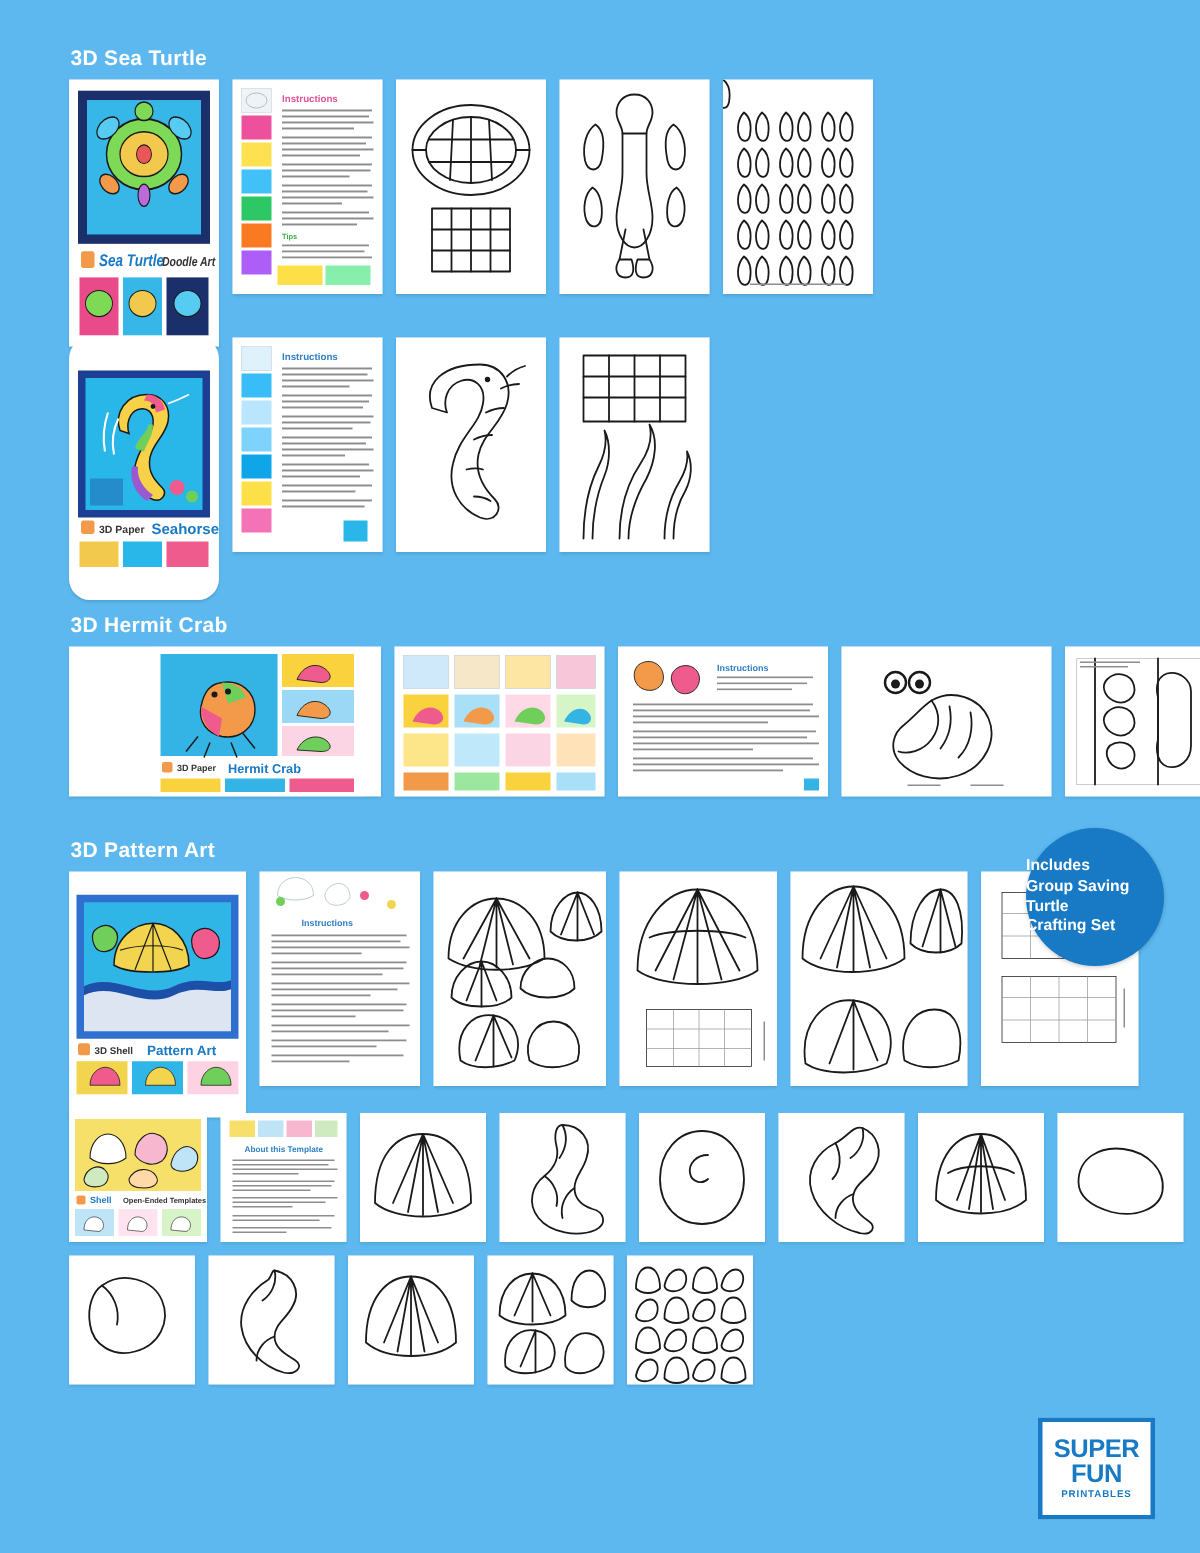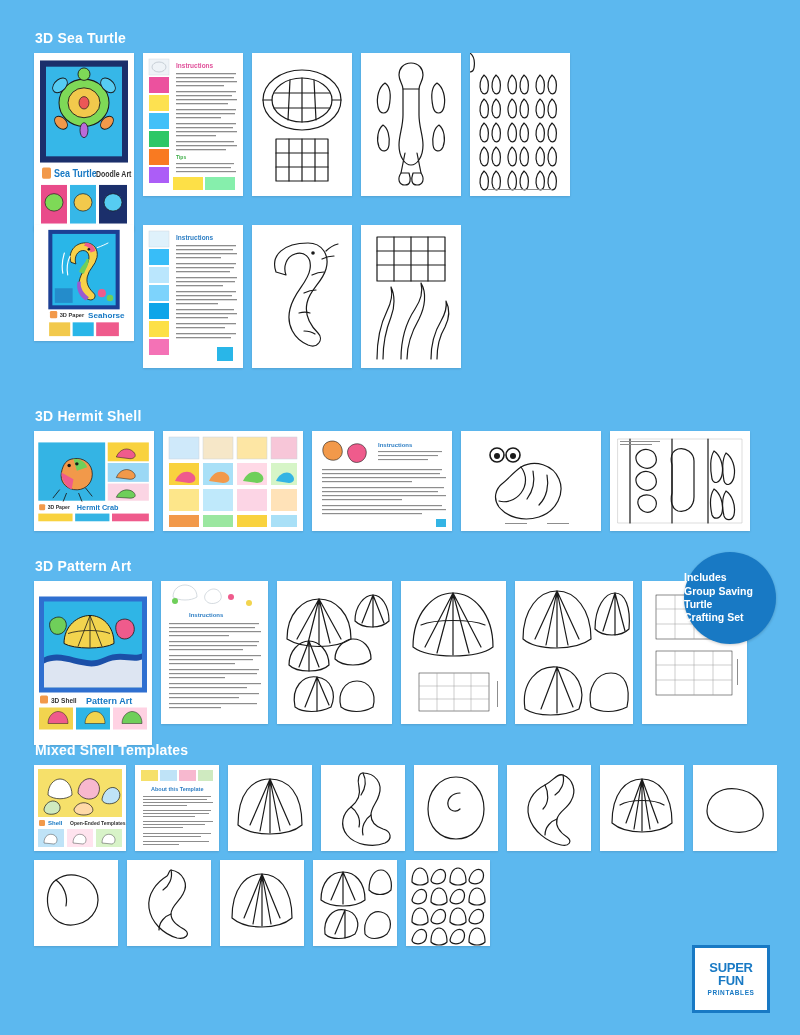--- a/index.html
+++ b/index.html
@@ -23,21 +23,21 @@
     color: #ffffff;
     font-size: 14px;
     font-weight: bold;
     letter-spacing: 0.2px;
     margin: 0 0 7px 0;
     padding-left: 1px;
   }
 
   .section {
     position: absolute;
-    left: 34px;
+    left: 46px;
     right: 30px;
   }
 
   .row {
     display: flex;
     align-items: flex-start;
     gap: 9px;
   }
 
   
@@ -90,41 +90,41 @@
     border: 3px solid #1879c4;
     display: flex;
     flex-direction: column;
     align-items: center;
     justify-content: center;
     line-height: 1;
   }
   .logo .l1, .logo .l2 {
     color: #1879c4;
     font-weight: bold;
-    font-size: 13px;
+    font-size: 17px;
     letter-spacing: -0.3px;
   }
   .logo .l3 {
     color: #1879c4;
     font-weight: bold;
     font-size: 6.5px;
     letter-spacing: 0.6px;
     margin-top: 3px;
   }
 </style>
 </head>
 <body>
 
 <div class="page">
 
   <div class="section" style="top:30px;">
     <div class="section-title">3D Sea Turtle</div>
     <div class="row">
 
-      <div class="sheet portrait" style="width:100px;height:178px;">
+      <div class="sheet portrait" style="width:100px;height:178px;font-style:italic;">
         <svg viewBox="0 0 100 143" preserveAspectRatio="none">
           <rect x="0" y="0" width="100" height="143" fill="#ffffff"></rect>
           <rect x="6" y="6" width="88" height="82" fill="#1b2f6b"></rect>
           <rect x="12" y="11" width="76" height="72" fill="#36b7e8"></rect>
           <g>
             <ellipse cx="50" cy="40" rx="25" ry="19" fill="#7ed957" stroke="#1a1a1a" stroke-width="1"></ellipse>
             <ellipse cx="50" cy="40" rx="16" ry="12" fill="#f2c94c" stroke="#1a1a1a" stroke-width="0.8"></ellipse>
             <circle cx="50" cy="40" r="5" fill="#eb5757" stroke="#1a1a1a" stroke-width="0.6"></circle>
             <ellipse cx="50" cy="17" rx="6" ry="5" fill="#7ed957" stroke="#1a1a1a" stroke-width="0.8"></ellipse>
             <ellipse cx="26" cy="26" rx="8" ry="5" fill="#56ccf2" stroke="#1a1a1a" stroke-width="0.8" transform="rotate(-30 26 26)"></ellipse>
@@ -334,21 +334,21 @@
             </g>
         </svg>
       </div>
 
     </div>
   </div>
 
   <div class="section" style="top:225px;">
     <div class="row">
 
-      <div class="sheet" style="width:100px;height:116px;">
+      <div class="sheet" style="width:100px;height:175px;border-radius:14px;">
         <svg viewBox="0 0 100 143">
           <rect width="100" height="143" fill="#fff"></rect>
           <rect x="6" y="6" width="88" height="98" fill="#1c3f94"></rect>
           <rect x="11" y="11" width="78" height="88" fill="#29b6e8"></rect>
           <g>
             <path d="M52 22 C62 22 68 30 66 40 C64 50 56 54 54 64 C52 74 58 80 62 84 C66 88 62 94 56 92 C48 89 42 80 44 70 C46 58 54 52 56 42 C57 34 52 30 46 32 C40 34 38 42 40 48 L34 46 C30 34 38 22 52 22 Z" fill="#f7d148" stroke="#1a1a1a" stroke-width="1"></path>
             <path d="M52 22 C58 22 63 26 64 32 L58 34 C57 28 54 26 50 26 Z" fill="#ef5b8c"></path>
             <path d="M56 42 C56 50 52 54 50 60 L44 58 C46 50 52 48 53 42 Z" fill="#6fcf5a"></path>
             <path d="M46 70 C45 78 50 85 56 89 L52 93 C44 88 40 79 42 70 Z" fill="#9b59d0"></path>
             <circle cx="56" cy="30" r="1.6" fill="#1a1a1a"></circle>
@@ -436,24 +436,24 @@
             <path d="M40 134 C40 112 46 96 54 84 C60 75 62 66 60 58 C66 68 64 82 58 94 C50 108 46 120 46 134"></path>
             <path d="M70 134 C70 118 74 106 80 96 C84 89 86 82 85 76 C89 84 88 94 84 102 C78 112 76 122 76 134"></path>
           </g>
         </svg>
       </div>
 
     </div>
   </div>
 
   <div class="section" style="top:408px;">
-    <div class="section-title">3D Hermit Shell</div>
+    <div class="section-title">3D Hermit Crab</div>
     <div class="row">
 
-      <div class="sheet" style="width:120px;height:100px;">
+      <div class="sheet" style="width:164px;height:100px;padding-left:44px;">
         <svg viewBox="0 0 140 100">
           <rect width="140" height="100" fill="#fff"></rect>
           <rect x="5" y="5" width="78" height="68" fill="#34b4e4"></rect>
           <g>
             <path d="M46 24 C58 22 68 30 68 42 C68 54 58 62 46 60 C36 58 30 50 32 40 C34 30 38 25 46 24 Z" fill="#f2994a" stroke="#1a1a1a" stroke-width="0.9"></path>
             <path d="M46 24 C54 24 60 28 62 34 L50 38 Z" fill="#6fcf5a"></path>
             <path d="M32 40 C32 48 36 56 44 60 L46 48 Z" fill="#ef5b8c"></path>
             <path d="M30 60 L22 70 M38 64 L34 74 M52 64 L56 74 M60 58 L68 68" stroke="#1a1a1a" stroke-width="1" fill="none"></path>
             <circle cx="41" cy="32" r="2" fill="#1a1a1a"></circle>
             <circle cx="50" cy="30" r="2" fill="#1a1a1a"></circle>
@@ -719,21 +719,20 @@
 
     <div class="badge" style="top:-6px; right:-6px;">
       <span>Includes</span>
       <span>Group Saving</span>
       <span>Turtle</span>
       <span>Crafting Set</span>
     </div>
   </div>
 
   <div class="section" style="top:742px;">
-    <div class="section-title">Mixed Shell Templates</div>
 
     <div class="row">
       <div class="sheet" style="width:92px;height:86px;">
         <svg viewBox="0 0 92 86">
           <rect width="92" height="86" fill="#fff"></rect>
           <rect x="4" y="4" width="84" height="48" fill="#f6e06a"></rect>
           <g>
             <path d="M14 30 C14 20 20 14 26 14 C32 14 38 20 38 30 C32 35 20 35 14 30 Z" fill="#ffffff" stroke="#1a1a1a" stroke-width="0.7"></path>
             <path d="M44 28 C44 18 52 12 58 14 C66 16 68 26 62 32 C56 36 48 34 44 28 Z" fill="#f7b8cf" stroke="#1a1a1a" stroke-width="0.7"></path>
             <path d="M68 34 C70 24 78 20 83 24 C88 28 86 36 80 38 C74 40 68 38 68 34 Z" fill="#bfe3f7" stroke="#1a1a1a" stroke-width="0.7"></path>

